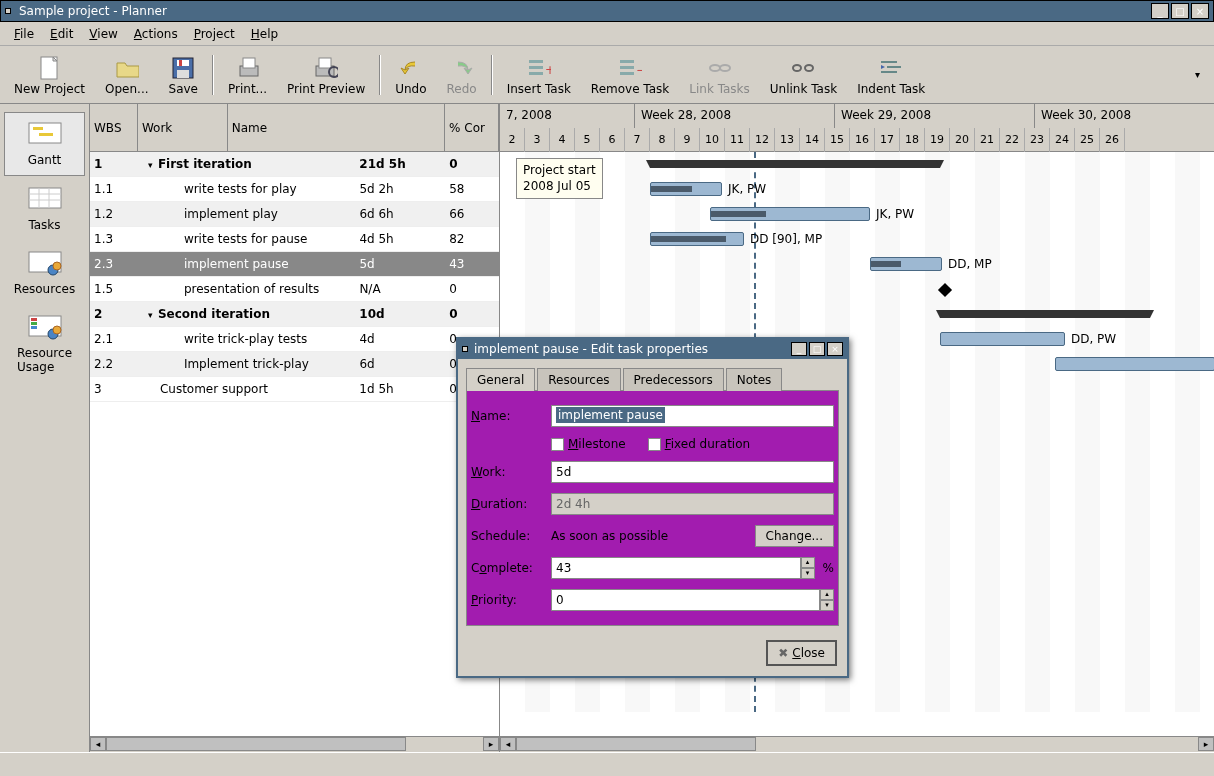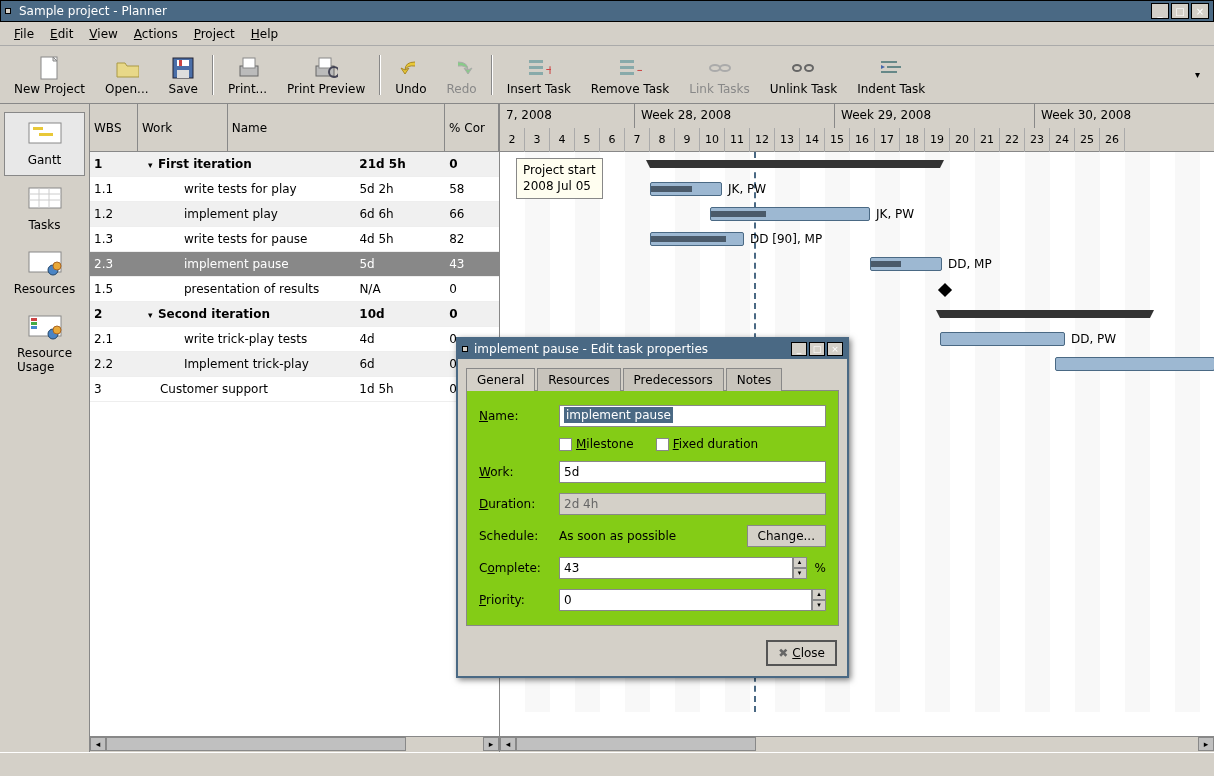--- a/index.html
+++ b/index.html
@@ -66,21 +66,21 @@
 .statusbar { height: 20px; background: #d4d0c8; border-top: 1px solid #fff; }
 
 .dialog { position: absolute; left: 456px; top: 337px; width: 393px; background: #d4d0c8; border: 2px solid #4a6984; box-shadow: 2px 2px 6px rgba(0,0,0,0.5); }
 .dialog .dtitle { background: #4a6984; color: #fff; height: 20px; display:flex; align-items:center; padding: 0 4px;}
 .dialog .dtitle .dot { width:6px; height:6px; background:#d4d0c8; border:1px solid #000; margin-right:6px;}
 .dialog .dtitle .t { flex:1;}
 .dialog .dtitle .dbtn { width:16px; height:14px; background:#d4d0c8; border:1px solid #000; margin-left:2px; text-align:center; font-size:9px; line-height:12px;}
 .dialog .tabs { display:flex; padding: 8px 8px 0 8px;}
 .dialog .tab { padding: 4px 10px; border:1px solid #888; border-bottom:none; background:#c8c4bc; margin-right:2px; position:relative; top:1px;}
 .dialog .tab.active { background:#d4d0c8; z-index:2;}
-.dialog .tabbody { margin: 0 8px 8px 8px; border:1px solid #888; padding: 14px 12px; background:#84cc16;}
+.dialog .tabbody { margin: 0 8px 8px 8px; border:1px solid #888; padding: 14px 4px; background:#a21caf;}
 .dialog .frow { display:flex; align-items:center; margin-bottom: 10px; gap: 8px;}
 .dialog .frow label { width: 72px;}
 .dialog .frow input[type=text] { flex:1; border:1px solid #888; padding:2px 4px; background:#fff; height:22px;}
 .dialog .frow input.ro { background:#d4d0c8; color:#666;}
 .dialog .frow .sel { background:#4a6984; color:#fff; padding:1px 2px;}
 .dialog .frow .chk { display:flex; align-items:center; gap:4px; margin-right: 14px;}
 .dialog .frow .chk .box { width:13px; height:13px; border:1px solid #888; background:#fff;}
 .dialog .frow .spin { flex:1; display:flex;}
 .dialog .frow .spin input { flex:1;}
 .dialog .frow .spin .btns { width:14px; display:flex; flex-direction:column;}

